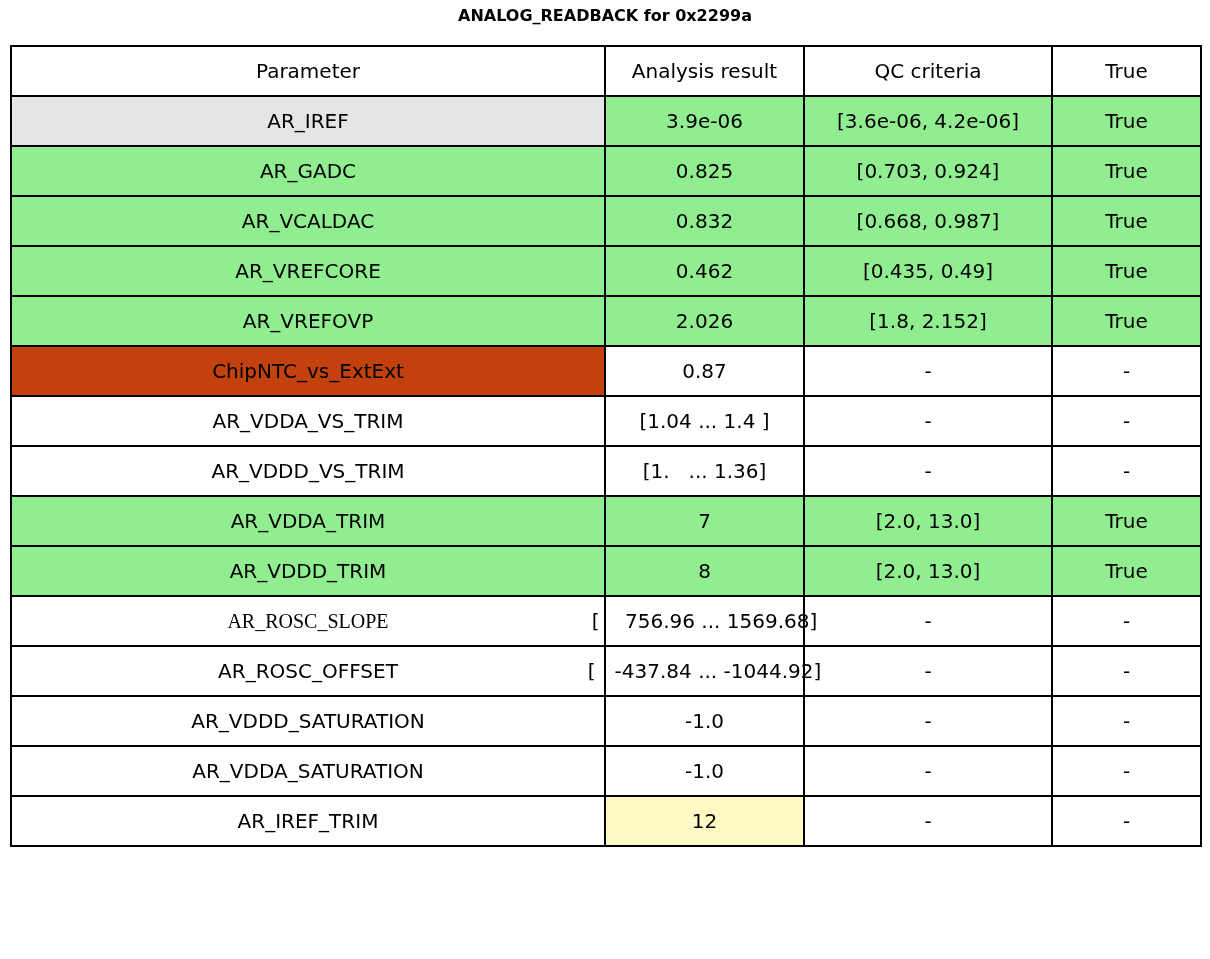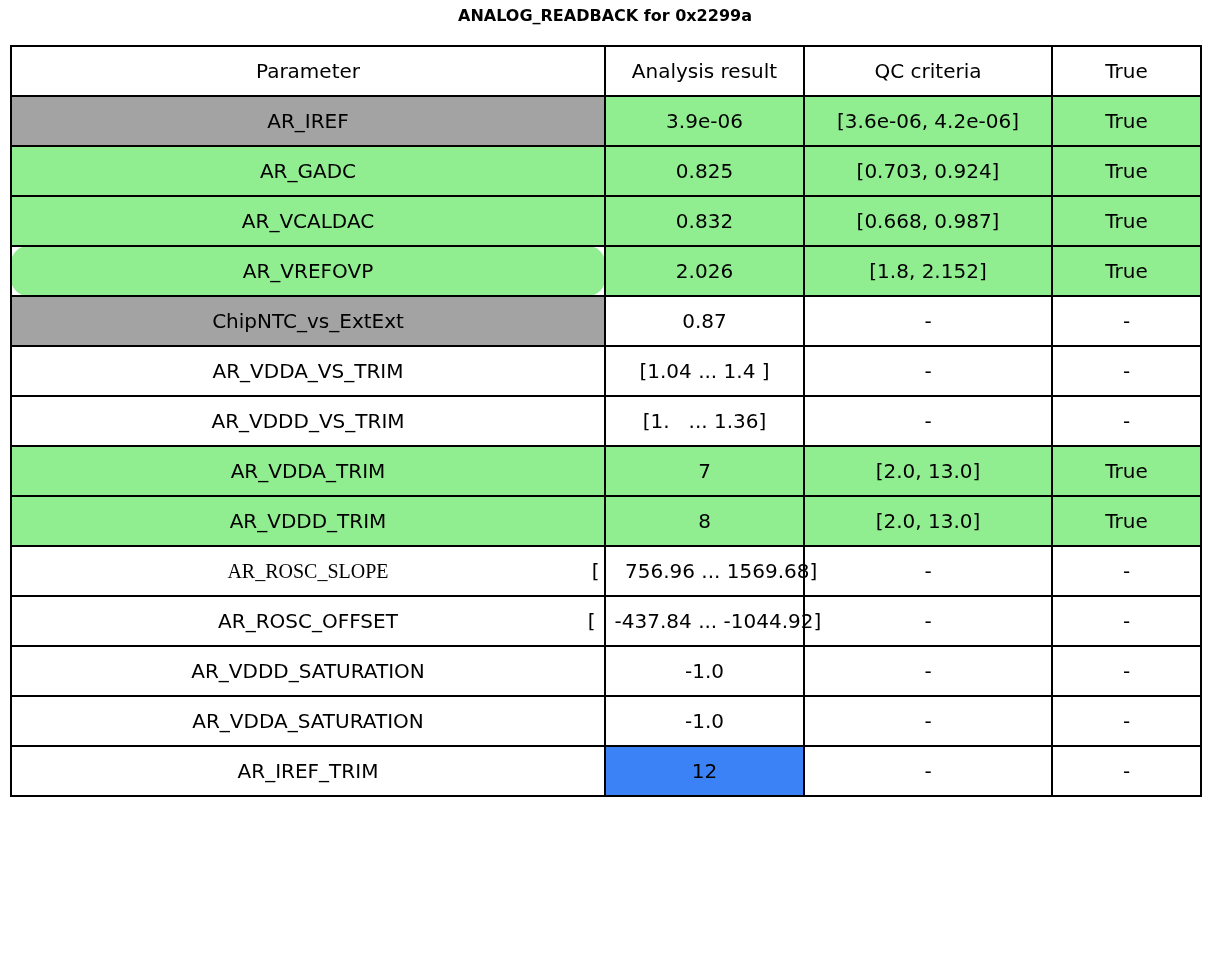--- a/index.html
+++ b/index.html
@@ -71,45 +71,51 @@
     </colgroup>
     <tbody id="table-body">
 
     <tr>
           <td style="background: rgb(255, 255, 255);"><span class="cellval">Parameter</span></td>
           <td style="background: rgb(255, 255, 255);"><span class="cellval">Analysis result</span></td>
           <td style="background: rgb(255, 255, 255);"><span class="cellval">QC criteria</span></td>
           <td style="background: rgb(255, 255, 255);"><span class="cellval">True</span></td>
         </tr>
         <tr>
-          <td style="background: #a3a3a3;"><span class="cellval">AR_IREF</span></td>
+          <td style="background: #e5e5e5;"><span class="cellval">AR_IREF</span></td>
           <td style="background: rgb(144, 238, 144);"><span class="cellval">3.9e-06</span></td>
           <td style="background: rgb(144, 238, 144);"><span class="cellval">[3.6e-06, 4.2e-06]</span></td>
           <td style="background: rgb(144, 238, 144);"><span class="cellval">True</span></td>
         </tr>
         <tr>
           <td style="background: rgb(144, 238, 144);"><span class="cellval">AR_GADC</span></td>
           <td style="background: rgb(144, 238, 144);"><span class="cellval">0.825</span></td>
           <td style="background: rgb(144, 238, 144);"><span class="cellval">[0.703, 0.924]</span></td>
           <td style="background: rgb(144, 238, 144);"><span class="cellval">True</span></td>
         </tr>
         <tr>
           <td style="background: rgb(144, 238, 144);"><span class="cellval">AR_VCALDAC</span></td>
           <td style="background: rgb(144, 238, 144);"><span class="cellval">0.832</span></td>
           <td style="background: rgb(144, 238, 144);"><span class="cellval">[0.668, 0.987]</span></td>
           <td style="background: rgb(144, 238, 144);"><span class="cellval">True</span></td>
         </tr>
         <tr>
-          <td style="background: rgb(144, 238, 144); border-radius: 17px;"><span class="cellval">AR_VREFOVP</span></td>
+          <td style="background: rgb(144, 238, 144);"><span class="cellval">AR_VREFCORE</span></td>
+          <td style="background: rgb(144, 238, 144);"><span class="cellval">0.462</span></td>
+          <td style="background: rgb(144, 238, 144);"><span class="cellval">[0.435, 0.49]</span></td>
+          <td style="background: rgb(144, 238, 144);"><span class="cellval">True</span></td>
+        </tr>
+        <tr>
+          <td style="background: rgb(144, 238, 144);"><span class="cellval">AR_VREFOVP</span></td>
           <td style="background: rgb(144, 238, 144);"><span class="cellval">2.026</span></td>
           <td style="background: rgb(144, 238, 144);"><span class="cellval">[1.8, 2.152]</span></td>
           <td style="background: rgb(144, 238, 144);"><span class="cellval">True</span></td>
         </tr>
         <tr>
-          <td style="background: #a3a3a3;"><span class="cellval">ChipNTC_vs_ExtExt</span></td>
+          <td style="background: #c2410c;"><span class="cellval">ChipNTC_vs_ExtExt</span></td>
           <td style="background: rgb(255, 255, 255);"><span class="cellval">0.87</span></td>
           <td style="background: rgb(255, 255, 255);"><span class="cellval">-</span></td>
           <td style="background: rgb(255, 255, 255);"><span class="cellval">-</span></td>
         </tr>
         <tr>
           <td style="background: rgb(255, 255, 255);"><span class="cellval">AR_VDDA_VS_TRIM</span></td>
           <td style="background: rgb(255, 255, 255);"><span class="cellval">[1.04 ... 1.4 ]</span></td>
           <td style="background: rgb(255, 255, 255);"><span class="cellval">-</span></td>
           <td style="background: rgb(255, 255, 255);"><span class="cellval">-</span></td>
         </tr>
@@ -150,19 +156,19 @@
           <td style="background: rgb(255, 255, 255);"><span class="cellval">-</span></td>
         </tr>
         <tr>
           <td style="background: rgb(255, 255, 255);"><span class="cellval">AR_VDDA_SATURATION</span></td>
           <td style="background: rgb(255, 255, 255);"><span class="cellval">-1.0</span></td>
           <td style="background: rgb(255, 255, 255);"><span class="cellval">-</span></td>
           <td style="background: rgb(255, 255, 255);"><span class="cellval">-</span></td>
         </tr>
         <tr>
           <td style="background: rgb(255, 255, 255);"><span class="cellval">AR_IREF_TRIM</span></td>
-          <td style="background: #3b82f6;"><span class="cellval">12</span></td>
+          <td style="background: #fef9c3;"><span class="cellval">12</span></td>
           <td style="background: rgb(255, 255, 255);"><span class="cellval">-</span></td>
           <td style="background: rgb(255, 255, 255);"><span class="cellval">-</span></td>
         </tr>
       </tbody>
   </table>
 </div>
 
 </body></html>

